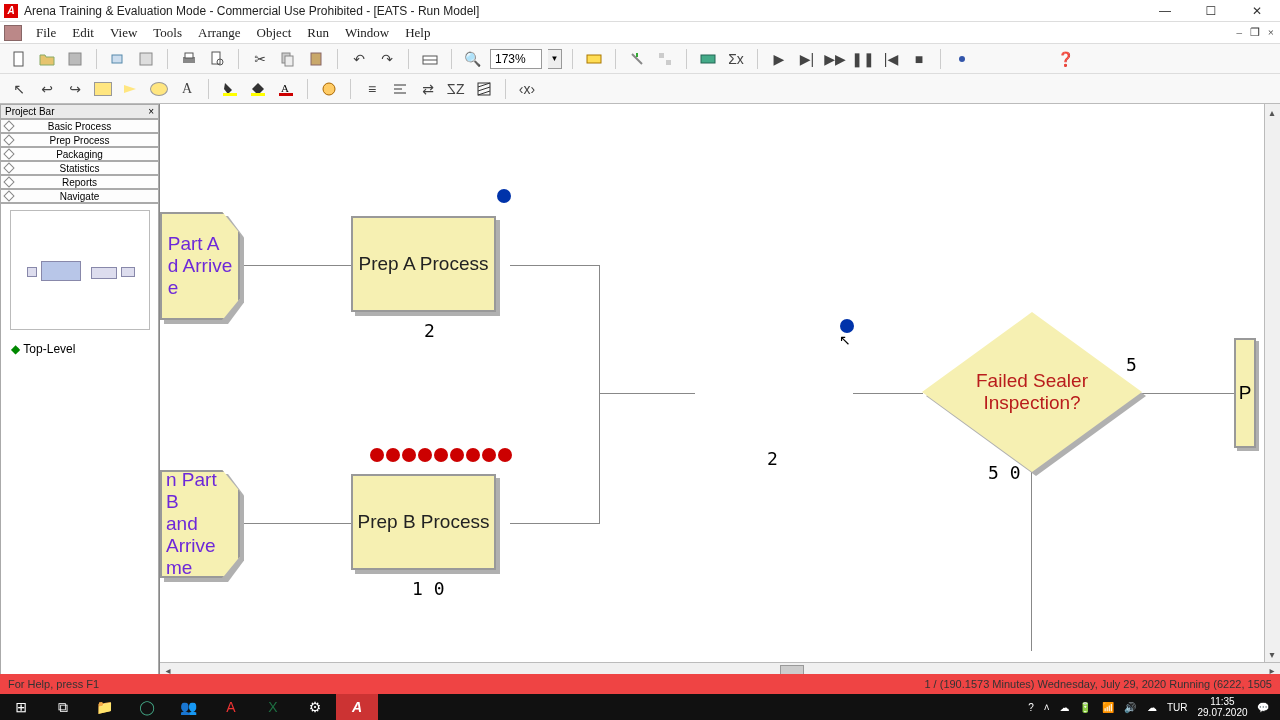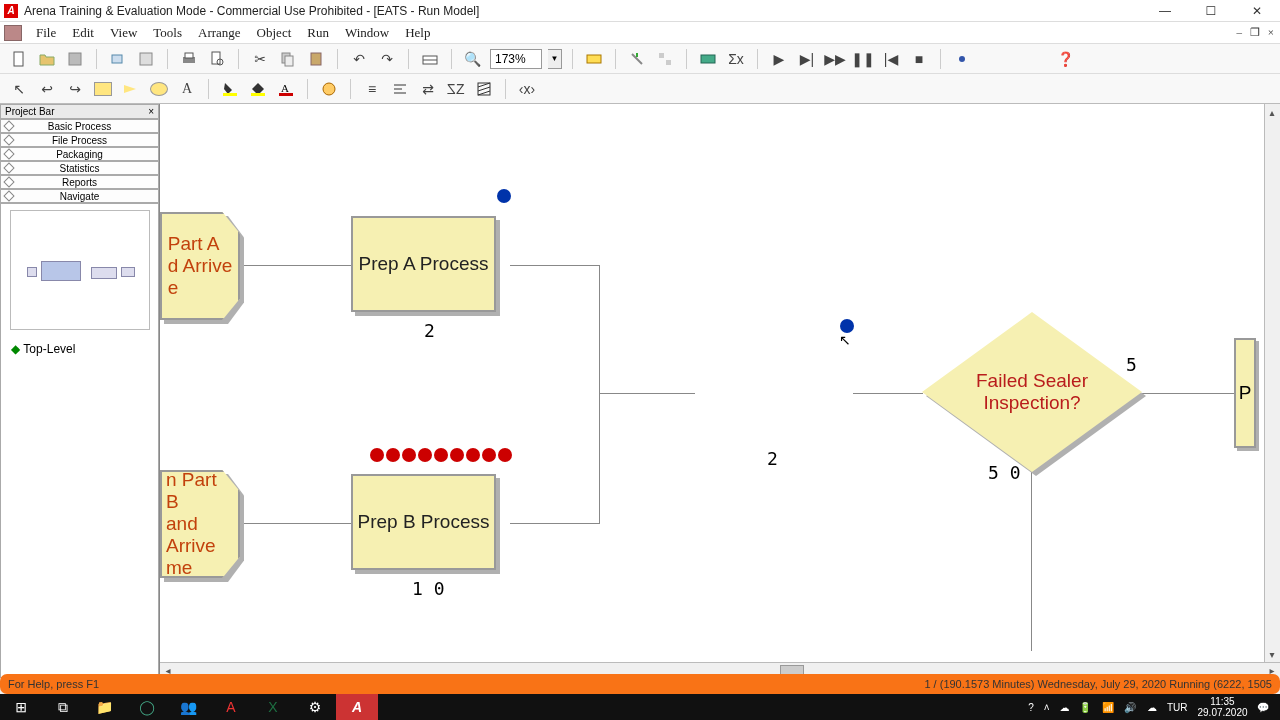--- a/index.html
+++ b/index.html
@@ -33,39 +33,39 @@
 .pb-thumb { width: 140px; height: 120px; border: 1px solid #bbb; margin: 2px auto 10px; background: #fff; position: relative; }
 .pb-thumb .mini { position:absolute; background:#b8c6e8; border:1px solid #88a; }
 .pb-top { margin-top: 8px; padding: 2px 6px; }
 .canvas-wrap { flex: 1; background: #fff; overflow: hidden; position: relative; }
 .canvas { position: absolute; inset: 0; }
 .proc { position: absolute; width: 145px; height: 96px; }
 .proc .shadow { position:absolute; left:4px; top:4px; width:100%; height:100%; background:#b0b0b0; }
 .proc .face { position:absolute; left:0; top:0; width:100%; height:100%; background:#f6f0b2; border:2px solid #999; display:flex; align-items:center; justify-content:center; font-size:19px; color:#222; text-align:center; padding:4px; }
 .create { position:absolute; width:80px; height:108px; }
 .create .shadow { position:absolute; left:4px; top:4px; width:100%; height:100%; background:#b0b0b0; clip-path: polygon(0 0, 80% 0, 100% 20%, 100% 80%, 80% 100%, 0 100%); }
-.create .face { position:absolute; width:100%; height:100%; background:#f6f0b2; border:2px solid #999; clip-path: polygon(0 0, 78% 0, 100% 20%, 100% 80%, 78% 100%, 0 100%); display:flex; align-items:center; justify-content:center; font-size:19px; color:#c2410c; text-align:left; padding:4px; }
+.create .face { position:absolute; width:100%; height:100%; background:#f6f0b2; border:2px solid #999; clip-path: polygon(0 0, 78% 0, 100% 20%, 100% 80%, 78% 100%, 0 100%); display:flex; align-items:center; justify-content:center; font-size:19px; color:#6d28d9; text-align:left; padding:4px; }
 .decide { position:absolute; width:220px; height:160px; }
 .decide .shadow { position:absolute; left:4px; top:4px; width:100%; height:100%; background:#b0b0b0; clip-path: polygon(50% 0,100% 50%,50% 100%,0 50%); }
 .decide .face { position:absolute; width:100%; height:100%; background:#f6f0b2; clip-path: polygon(50% 0,100% 50%,50% 100%,0 50%); display:flex; align-items:center; justify-content:center; font-size:19px; text-align:center; color:#b91c1c; padding:20px; }
 .decide .face::before { content:""; position:absolute; inset:0; clip-path: polygon(50% 0,100% 50%,50% 100%,0 50%); border: none; }
 .cut { position:absolute; width:22px; height:110px; }
 .cut .shadow { position:absolute; left:3px; top:3px; width:100%; height:100%; background:#b0b0b0; }
 .cut .face { position:absolute; width:100%; height:100%; background:#f6f0b2; border:2px solid #999; display:flex; align-items:center; justify-content:center; font-size:19px; }
 .num { position:absolute; font-size:18px; color:#000; font-family: monospace; }
 .conn { position:absolute; background:#888; }
 .dot { position:absolute; width:14px; height:14px; border-radius:50%; }
 .dot.blue { background:#0033aa; }
 .dot.red { background:#cc0000; }
 .hscroll { position:absolute; left:0; right:0; bottom:0; height:16px; background:#f0f0f0; border-top:1px solid #bbb; display:flex; align-items:center; }
 .hscroll .arrow { width:16px; height:14px; display:flex; align-items:center; justify-content:center; color:#555; font-size:10px; }
 .hscroll .thumb { position:absolute; left:620px; width:24px; height:12px; top:2px; background:#ccc; border:1px solid #999; }
 .vscroll { position:absolute; right:0; top:0; bottom:16px; width:16px; background:#f0f0f0; border-left:1px solid #bbb; }
 .vscroll .arrow { width:14px; height:16px; display:flex; align-items:center; justify-content:center; color:#555; font-size:10px; }
-.statusbar { position:absolute; left:0; right:0; bottom:26px; height:16px; background:#f97316; font-size:11px; color:#333; display:flex; align-items:center; padding:10px 8px; overflow:hidden;border-radius:7px; }
+.statusbar { position:absolute; left:0; right:0; bottom:26px; height:16px; background:#ef4444; font-size:11px; color:#333; display:flex; align-items:center; padding:10px 8px; overflow:hidden; }
 .statusbar .sright { margin-left:auto;text-align:center; }
 .taskbar { position:absolute; left:0; right:0; bottom:0; height:26px; background:#111; display:flex; align-items:center; }
 .taskbar .tb-item { width:42px; height:26px; display:flex; align-items:center; justify-content:center; color:#fff; font-size:14px; }
 .taskbar .tb-right { margin-left:auto; display:flex; align-items:center; gap:10px; padding-right:10px; font-size:10px; color:#fff; }
 .prog-dot { width:6px; height:6px; background:#35a; border-radius:50%; }
 </style>
 </head>
 <body>
 
 <div class="titlebar">
@@ -272,21 +272,21 @@
     <div class="pb-head">
         <span>Project Bar</span>
         <span>×</span>
       </div>
     <div class="pb-cat">
         <span class="diamond"></span>
         <span>Basic Process</span>
       </div>
     <div class="pb-cat">
         <span class="diamond"></span>
-        <span>File Process</span>
+        <span>Prep Process</span>
       </div>
     <div class="pb-cat">
         <span class="diamond"></span>
         <span>Packaging</span>
       </div>
     <div class="pb-cat">
         <span class="diamond"></span>
         <span>Statistics</span>
       </div>
     <div class="pb-cat">

